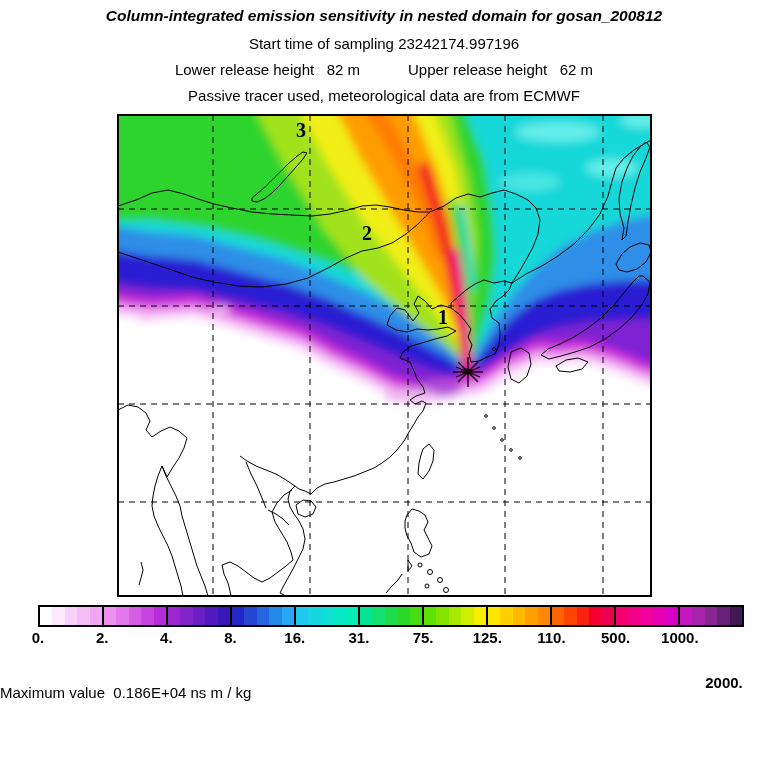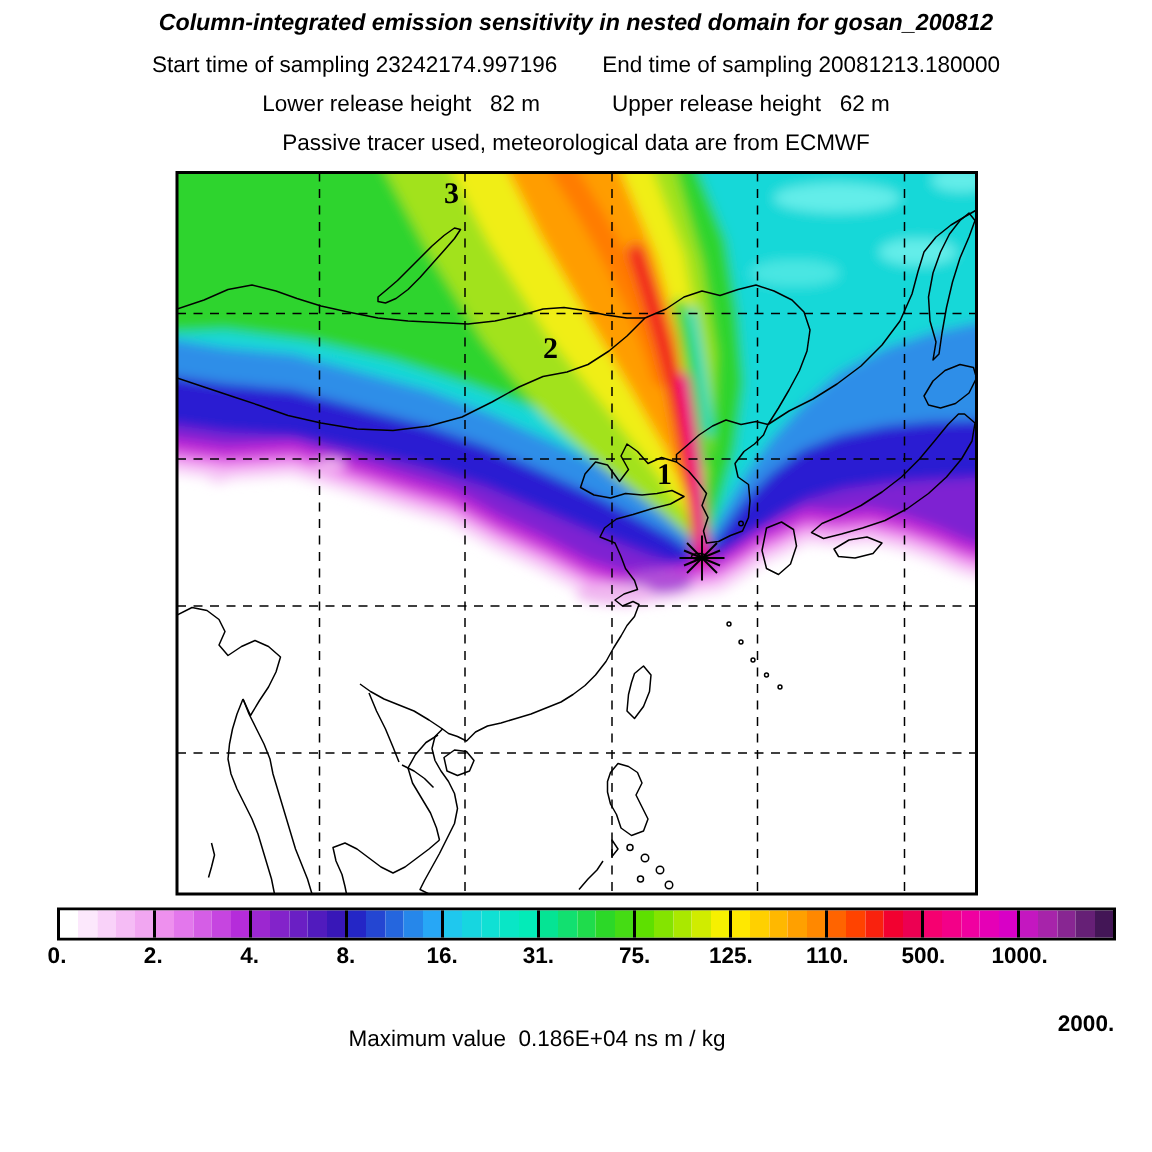--- a/index.html
+++ b/index.html
@@ -16,34 +16,33 @@
                font-family:"Liberation Serif",serif;font-weight:700;font-size:20px;line-height:1;}
   #colorbar{position:absolute;left:38px;top:605px;width:706px;height:22px;
             display:flex;border:2px solid #000;box-sizing:border-box;}
   .cb-block{flex:1;display:flex;border-left:2px solid #000;}
   .cb-block:first-child{border-left:none;}
   .cb-cell{flex:1;}
   .cb-tick{position:absolute;top:629px;transform:translateX(-50%);
            font-size:15px;font-weight:700;white-space:pre;}
   #units-line{position:absolute;left:0;top:654px;width:768px;text-align:center;
               font-size:15px;white-space:pre;}
-  #max-line{position:absolute;left:0;top:684px;width:716px;text-align:center;
+  #max-line{position:absolute;left:0;top:684px;width:716px;
             font-size:15px;white-space:pre;}
 </style>
 </head>
 <body>
 
 <div id="stage">
 
   <div id="title-line" class="hline">
     <span>Column-integrated emission sensitivity in nested domain for gosan_200812</span>
   </div>
   <div id="line2" class="hline">
     <span>Start time of sampling 23242174.997196</span>
-    <span>End time of sampling 20081213.180000</span>
   </div>
   <div id="line3" class="hline">
     <span>Lower release height   82 m</span>
     <span>Upper release height   62 m</span>
   </div>
   <div id="line4" class="hline">
     <span>Passive tracer used, meteorological data are from ECMWF</span>
   </div>
 
   <svg id="map-svg" width="768" height="768" viewBox="0 0 768 768">

